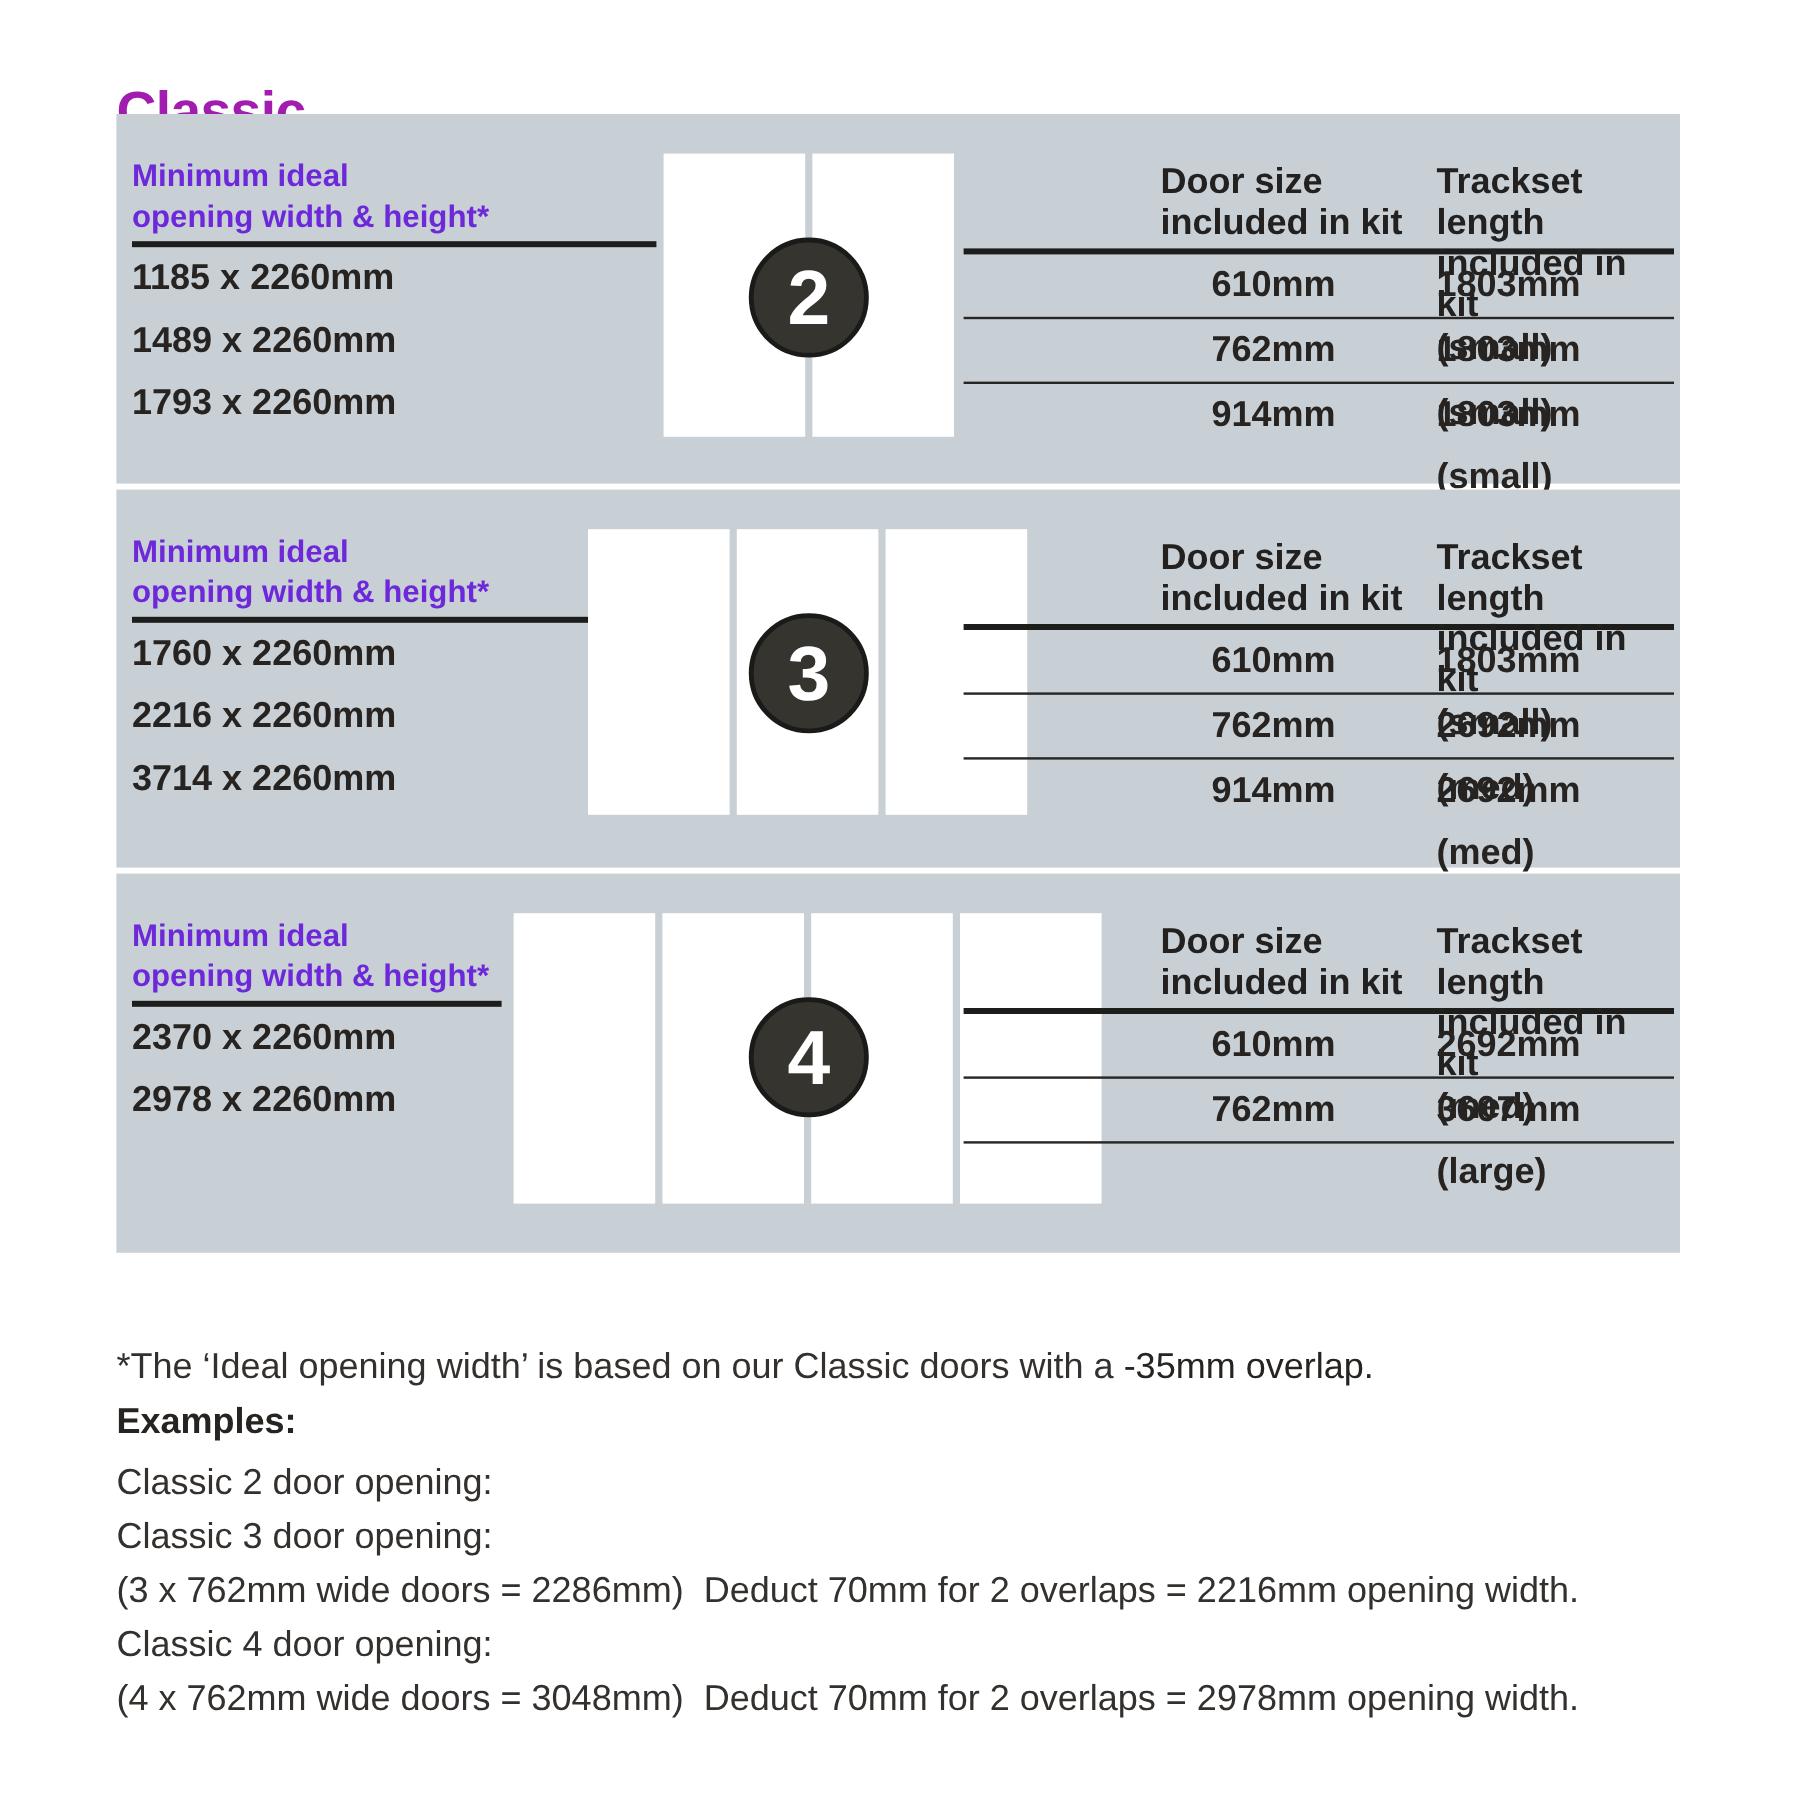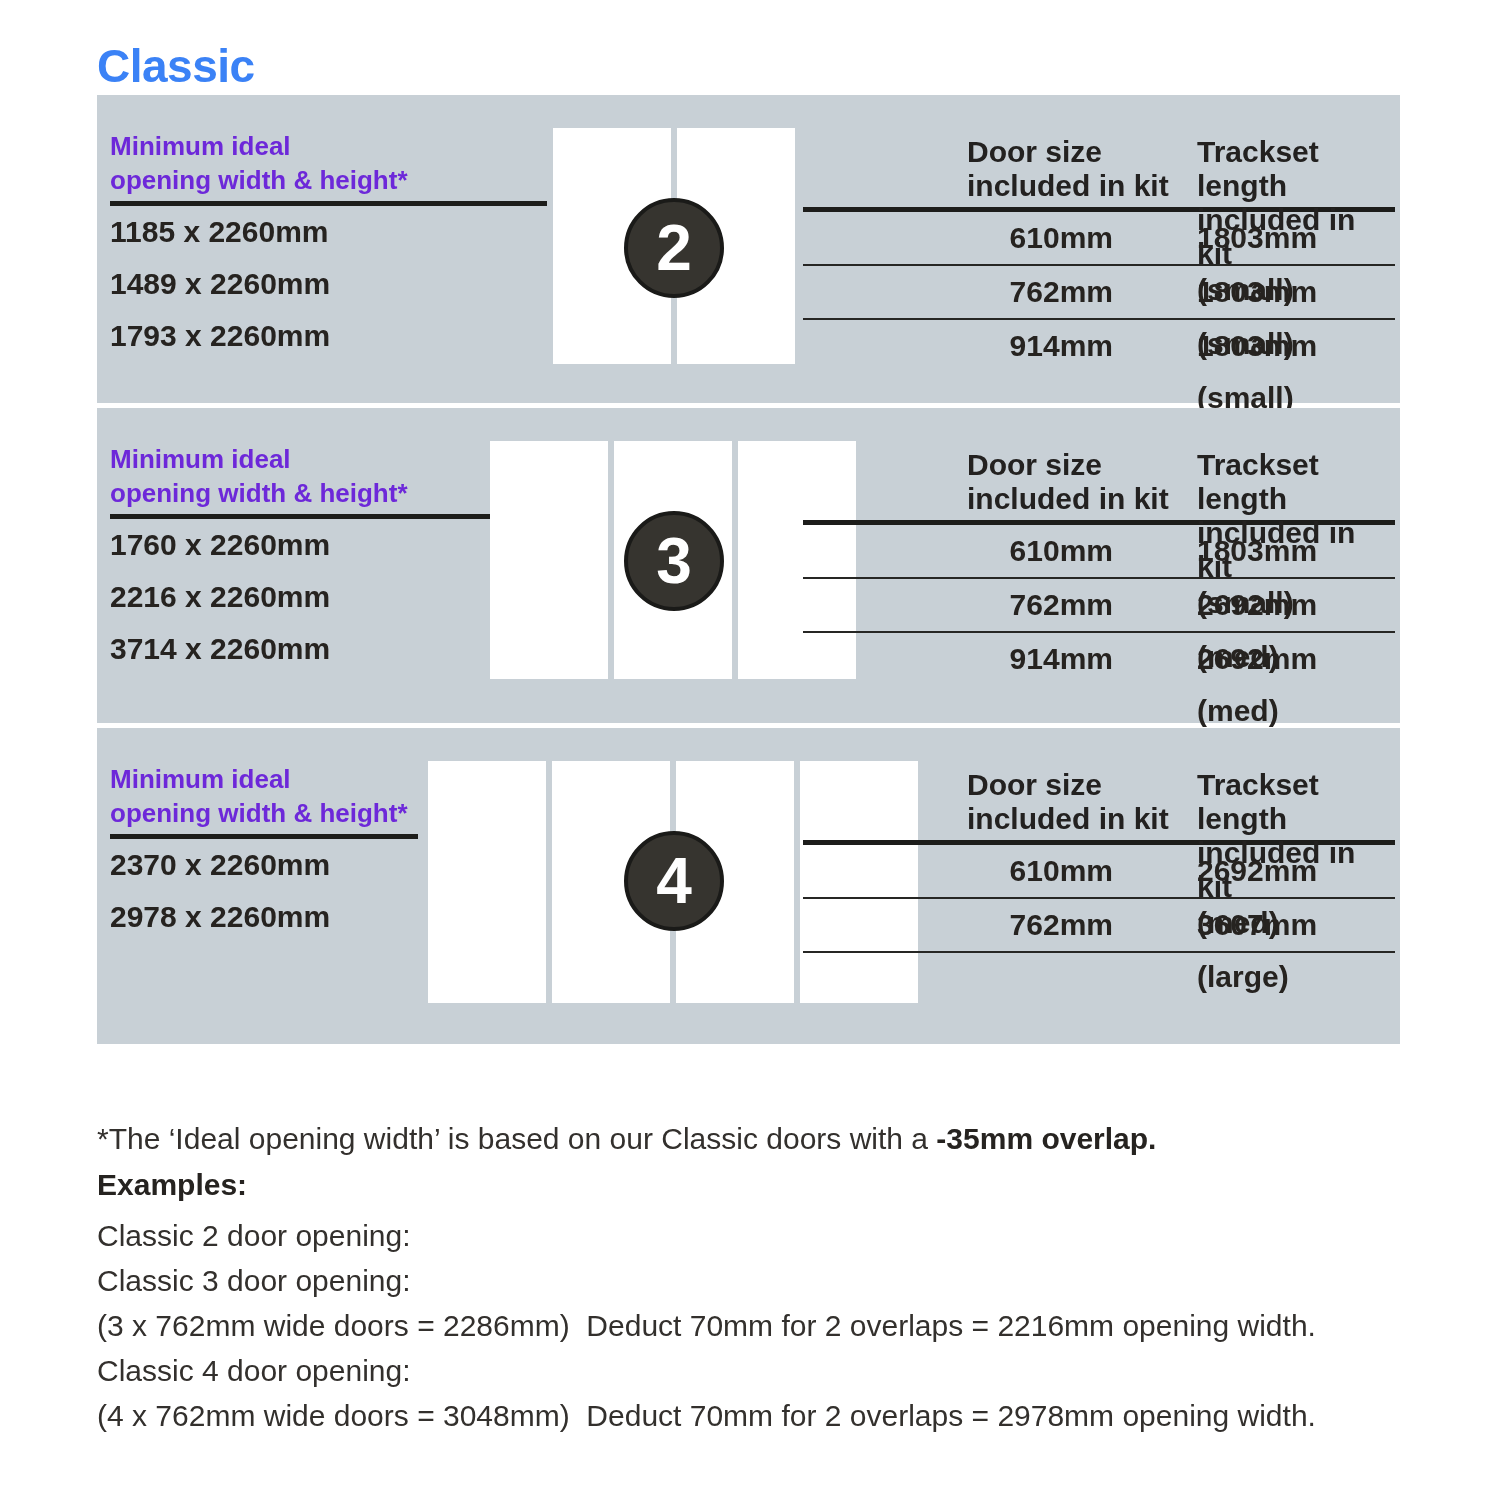--- a/index.html
+++ b/index.html
@@ -1,22 +1,22 @@
 <!DOCTYPE html>
 <html><head>
 <meta charset="utf-8">
 <style>
   html,body{margin:0;padding:0;}
   body{
     width:1500px;height:1500px;position:relative;background:#ffffff;
     font-family:"Liberation Sans", sans-serif;color:#262320;overflow:hidden;
   }
   .page-title{
-    position:absolute;left:97px;top:8px;font-size:46px;font-weight:700;
-    color:#3b82f6;letter-spacing:-0.5px;
+    position:absolute;left:97px;top:34px;font-size:46px;font-weight:700;
+    color:#a21caf;letter-spacing:-0.5px;
   }
   .panel{position:absolute;left:97px;top:95px;width:1303px;display:flex;flex-direction:column;gap:5px;}
   .panel-section{position:relative;background:#c8d0d6;}
   .s1{height:308px;}
   .s2{height:315px;}
   .s3{height:316px;}
 
   
   .left-col{position:absolute;left:13px;top:0;}
   .s1 .left-col,.s2 .left-col{width:437px;}
@@ -55,21 +55,21 @@
   .rh2{margin-left:4px;flex:1;}
   .rh1,.rh2{font-size:30px;font-weight:700;line-height:34px;white-space:pre-line;color:#232120;}
   .r-row{position:relative;height:52px;border-bottom:2px solid #262624;}
   .r-row.no-border{border-bottom:none;}
   .ds{position:absolute;left:0;top:0;width:310px;text-align:right;
     font-size:30px;font-weight:700;line-height:52px;}
   .ts{position:absolute;left:394px;top:0;font-size:30px;font-weight:700;line-height:52px;}
 
   
   .footnote{position:absolute;left:97px;top:1092px;font-size:30px;color:#33302d;}
-  .footnote b{font-weight:700;color:#262320;}
+  .footnote b{font-weight:400;color:#262320;}
   .examples-title{position:absolute;left:97px;top:1168px;font-size:30px;font-weight:700;color:#262320;}
   .example-lines{position:absolute;left:97px;top:1213px;font-size:30px;color:#33302d;}
   .example-line{height:45px;line-height:45px;white-space:pre-wrap;}
 </style>
 </head>
 <body>
 
 <h1 class="page-title">Classic</h1>
 
 <div class="panel">

